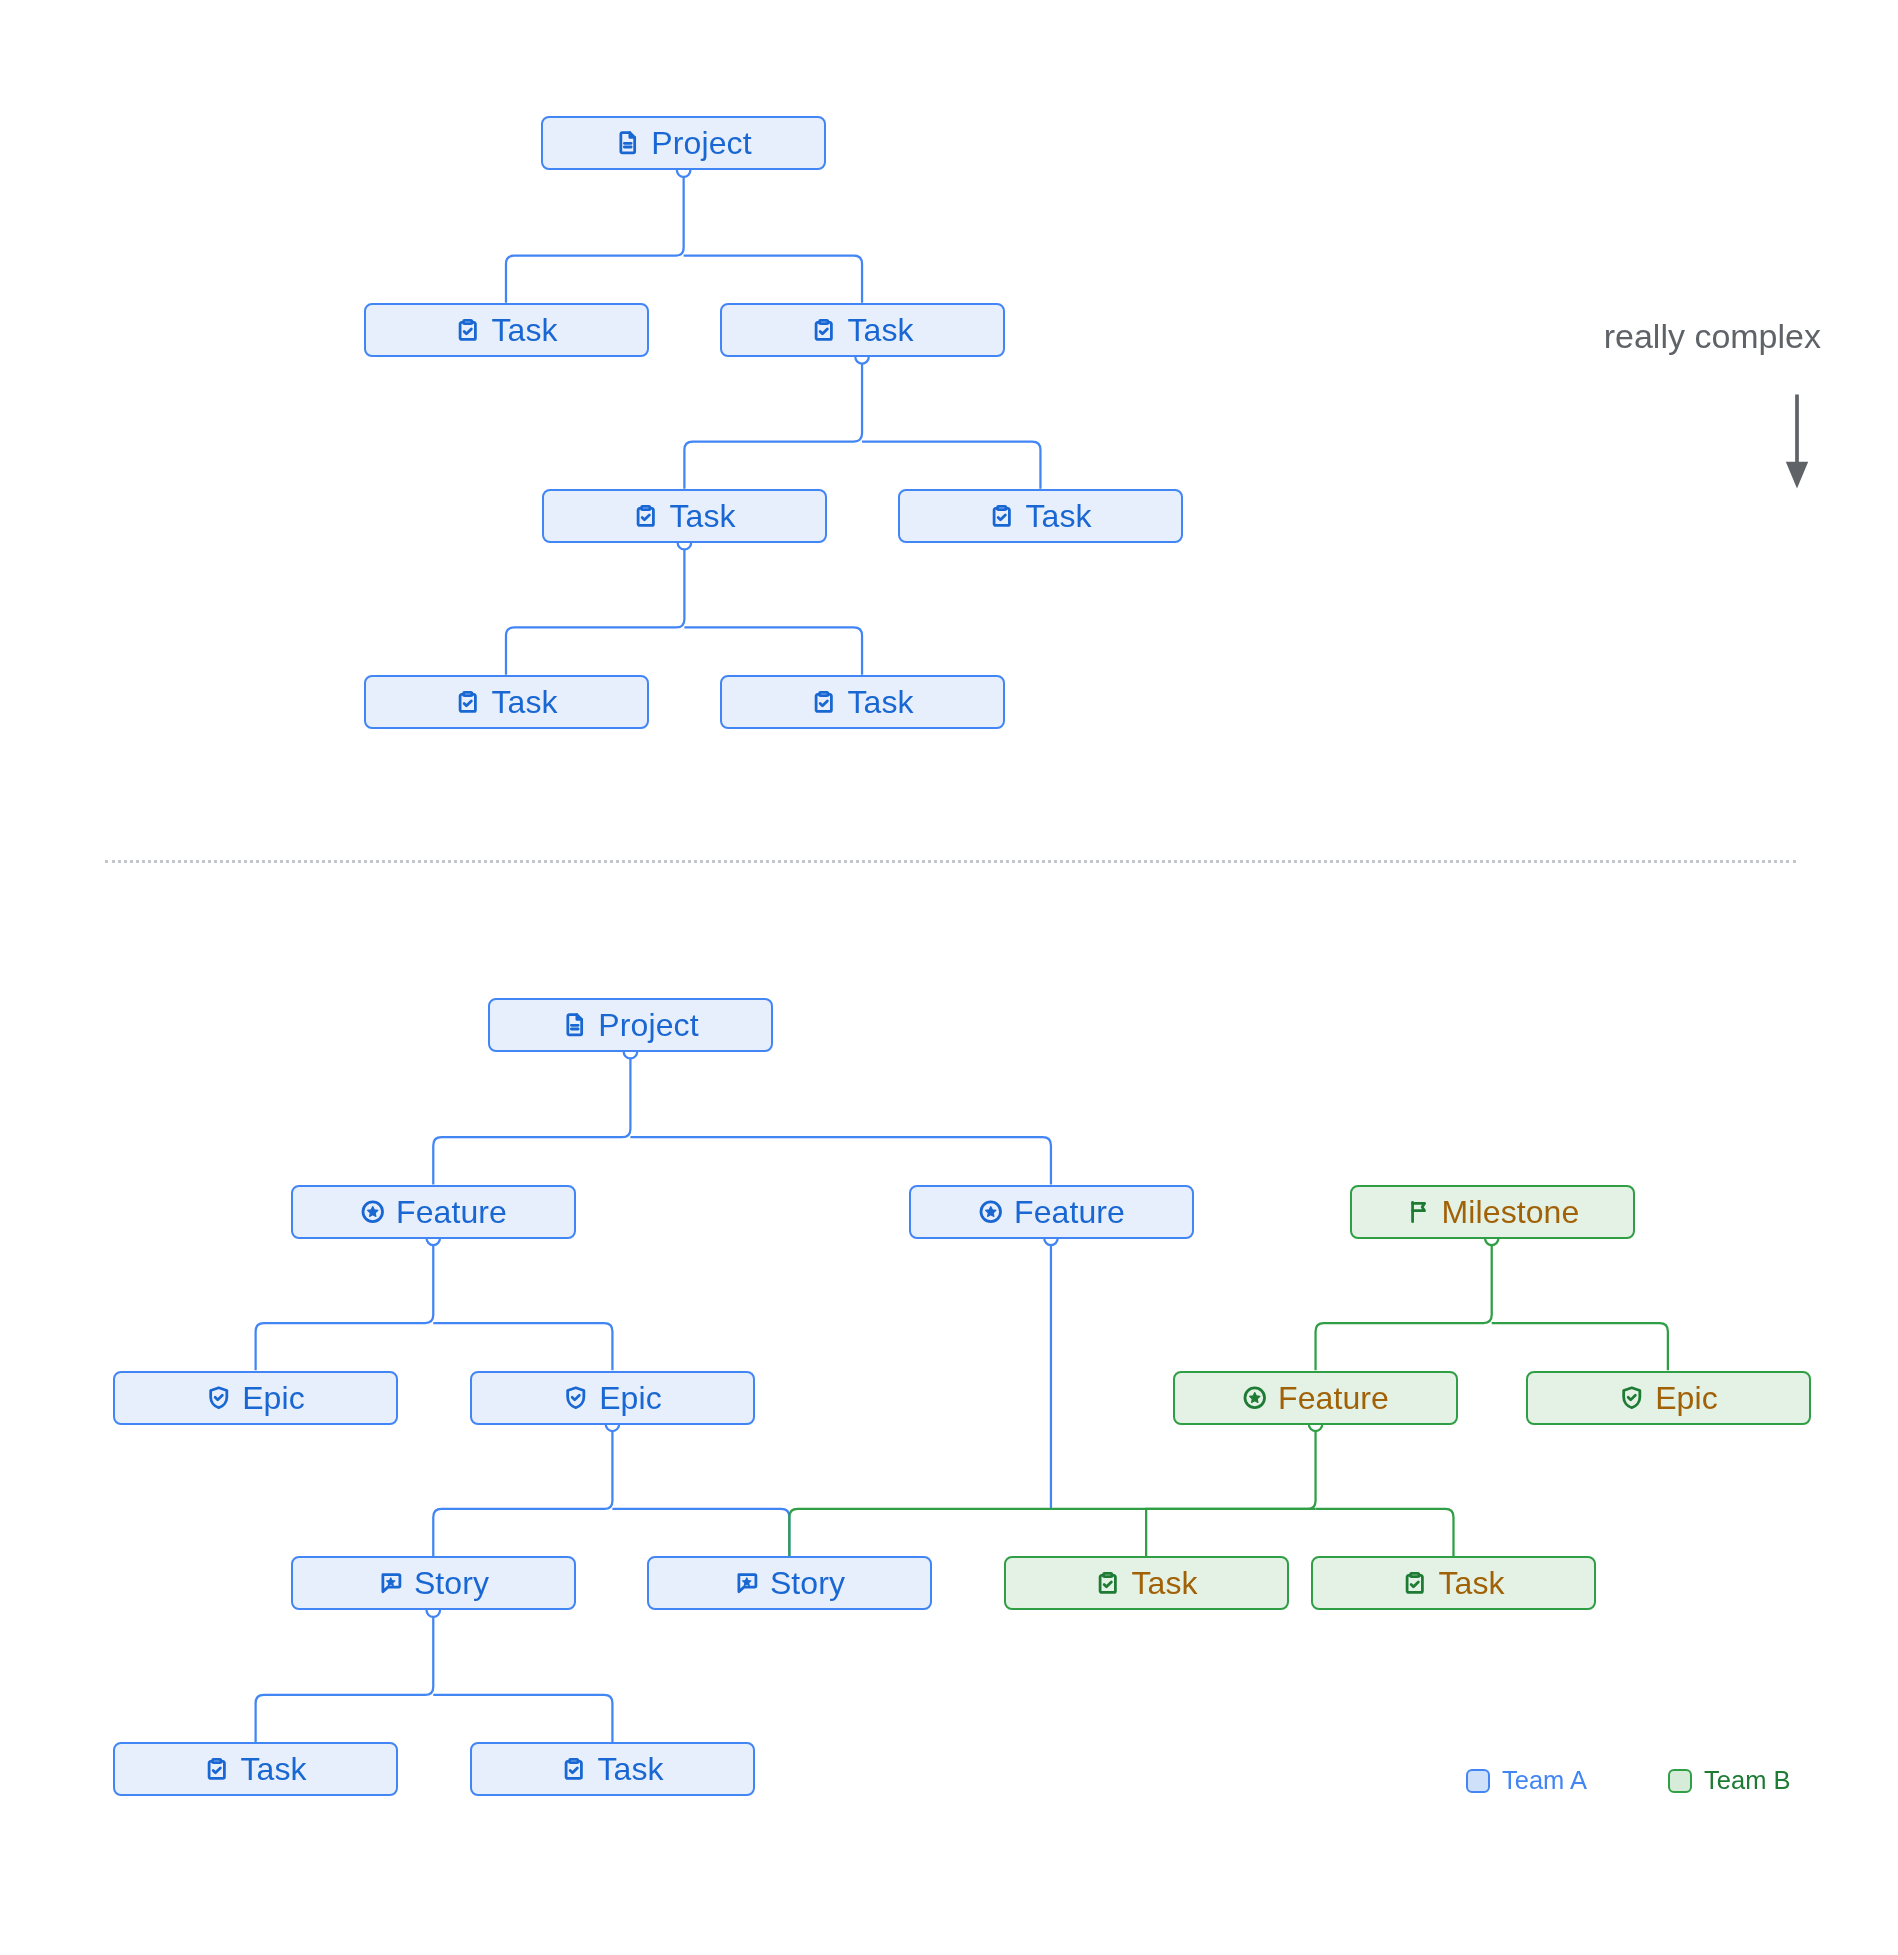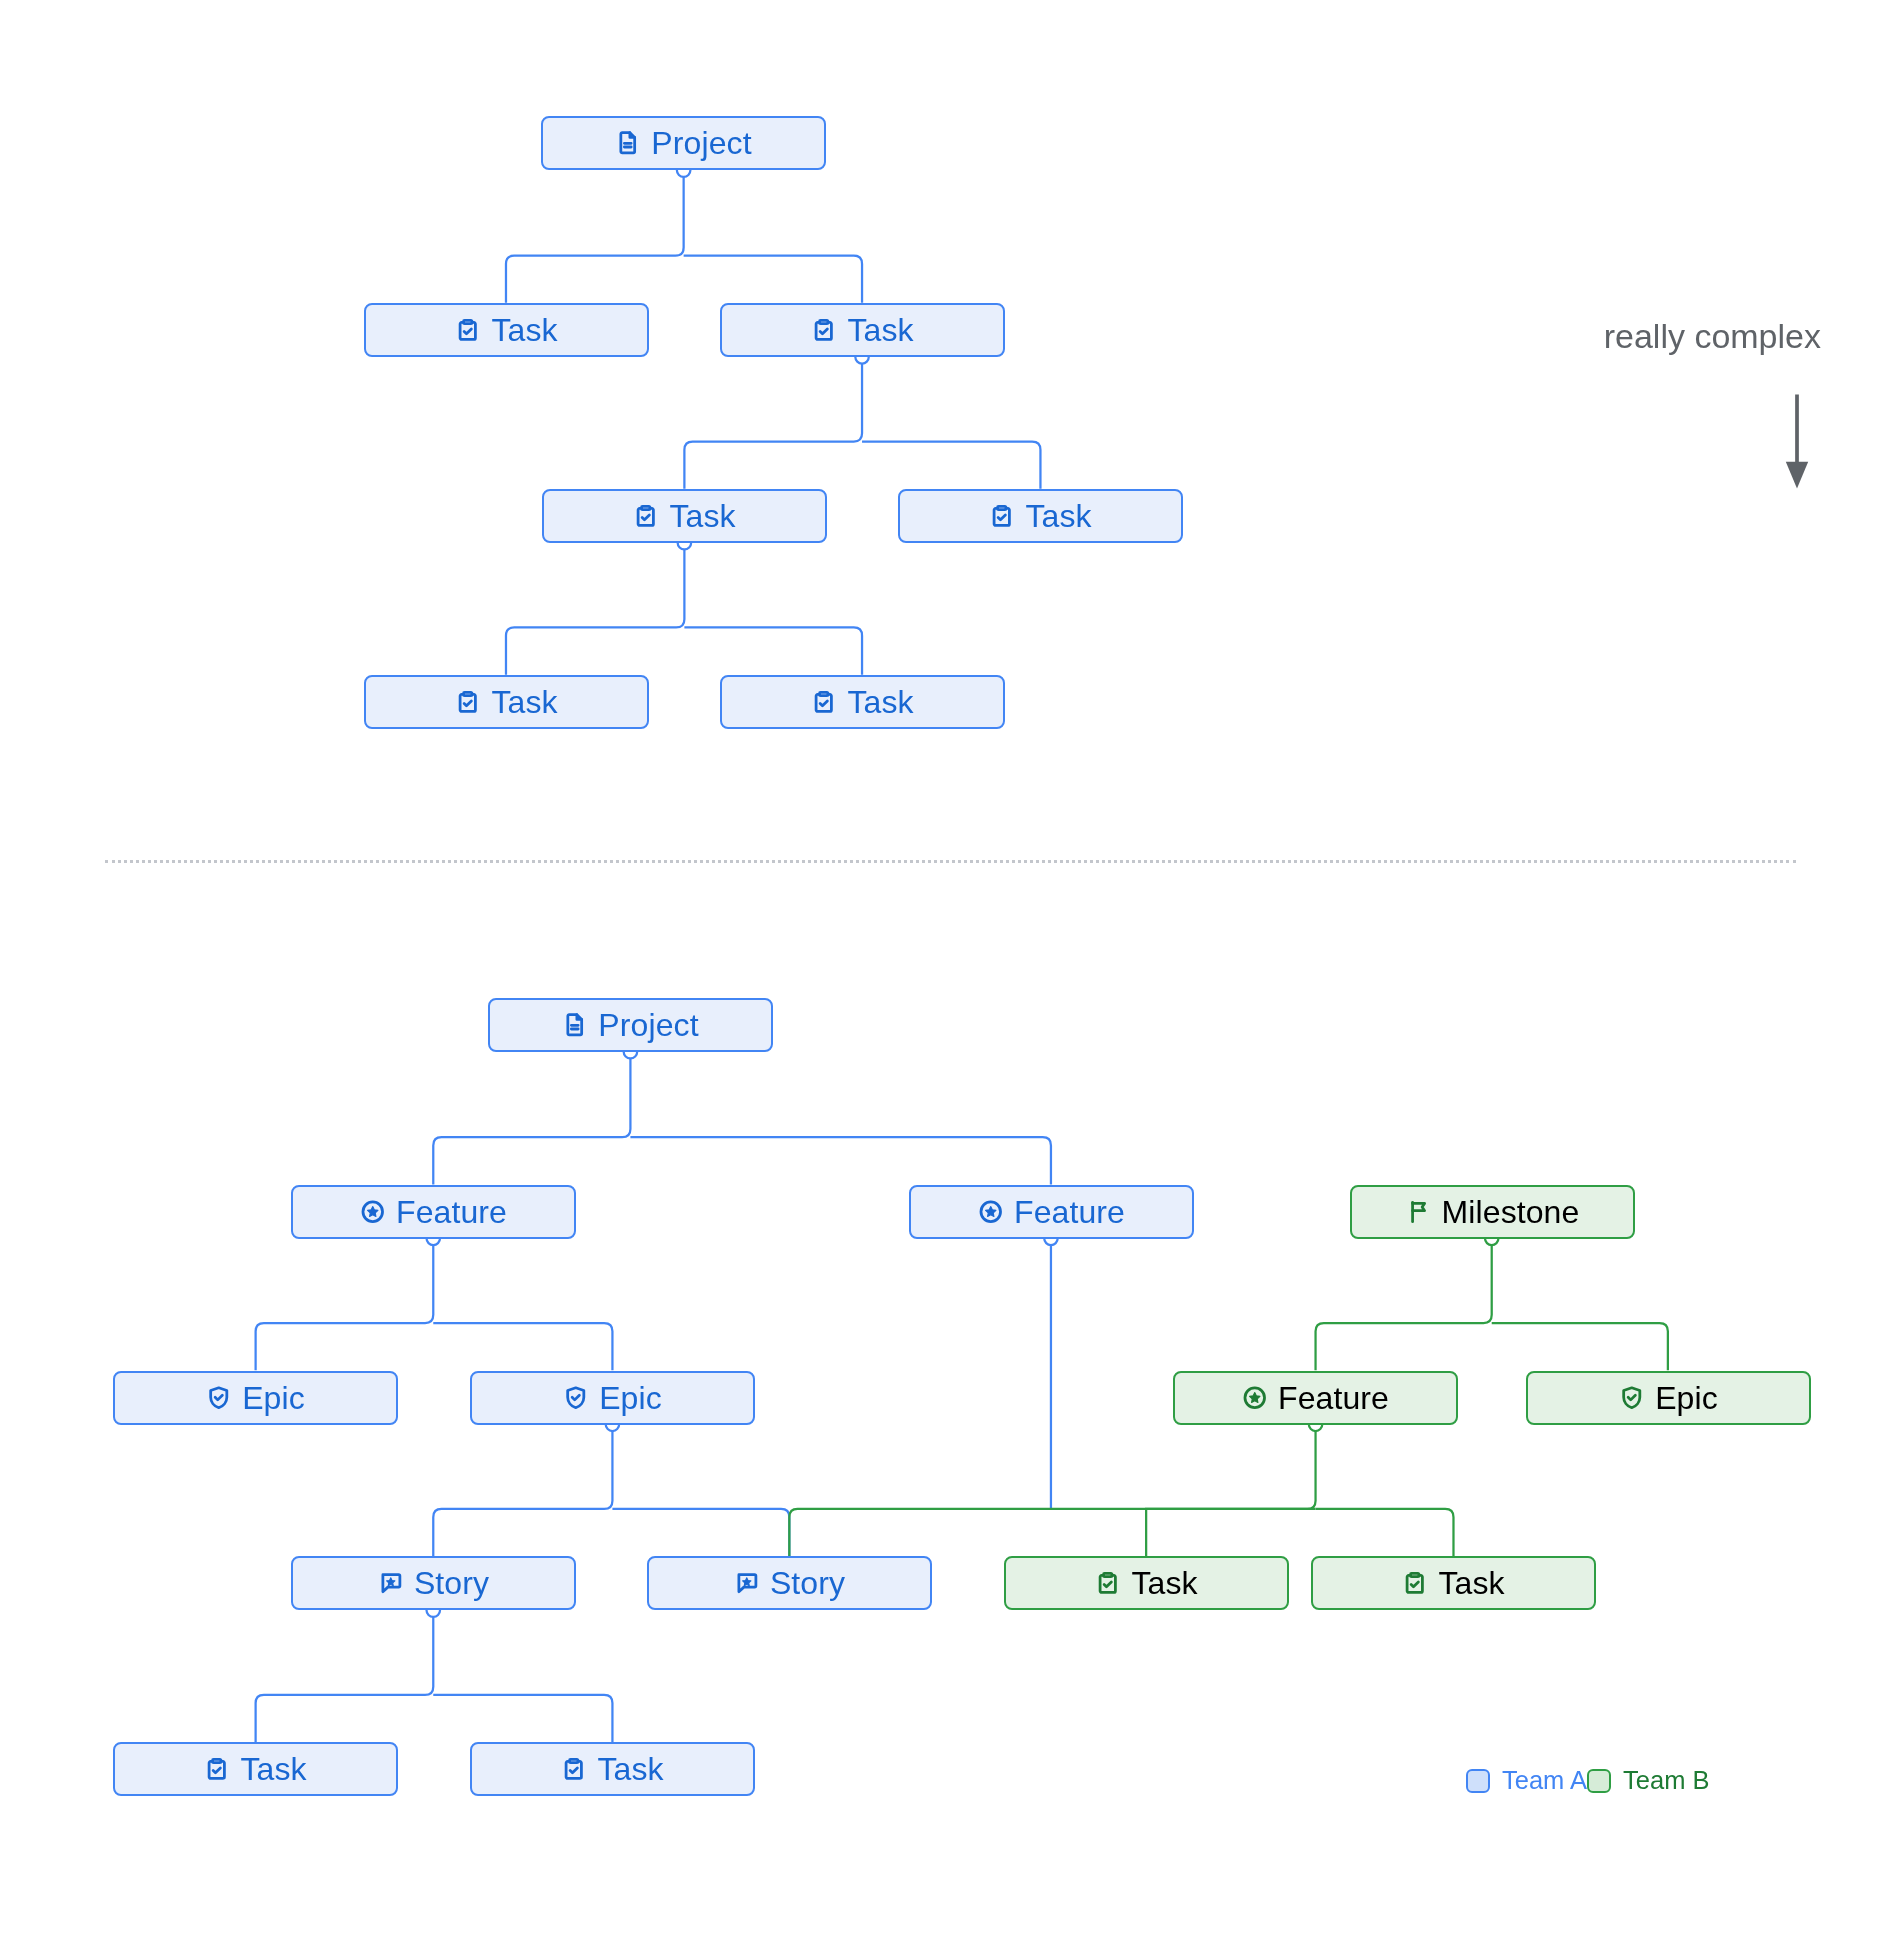--- a/index.html
+++ b/index.html
@@ -14,34 +14,34 @@
     position:absolute;box-sizing:border-box;
     display:flex;align-items:center;justify-content:center;gap:10.5px;
     border-radius:8px;border-width:2.2px;border-style:solid;
     font-size:32px;letter-spacing:0.1px;white-space:nowrap;
   }
   .node .lbl{line-height:1;}
   .node .ico{display:flex;align-items:center;justify-content:center;}
   .node .ico svg{display:block;}
 
   .team-a{background:#e8effc;border-color:#4285f4;color:#1967d2;}
-  .team-b{background:#e4f2e5;border-color:#2f9e44;color:#000000;}
+  .team-b{background:#e4f2e5;border-color:#2f9e44;color:#a16207;}
 
   .divider{
     position:absolute;left:105px;top:860px;width:1691px;height:0;
     border-top:3px dotted #c3c6cc;
   }
 
   .annot{
     position:absolute;left:1469px;top:313px;width:352px;
     text-align:right;color:#5f6368;font-size:34px;line-height:1.38;
   }
   .annot div{white-space:nowrap;}
 
-  .legend{position:absolute;left:1466px;top:1766px;display:flex;align-items:center;}
+  .legend{position:absolute;left:1466px;top:1766px;display:flex;align-items:center;gap:81px;}
   .legend-item{display:flex;align-items:center;gap:12px;font-size:25.5px;}
   .legend-item .sw{width:24px;height:24px;border-radius:6px;border-width:2.2px;border-style:solid;box-sizing:border-box;}
   .li-a{color:#4285f4;}
   .li-a .sw{background:#cfe0fb;border-color:#4285f4;}
   .li-b{color:#1e7b34;}
   .li-b .sw{background:#d6ecd8;border-color:#2f9e44;}
 </style>
 </head>
 <body>
 

